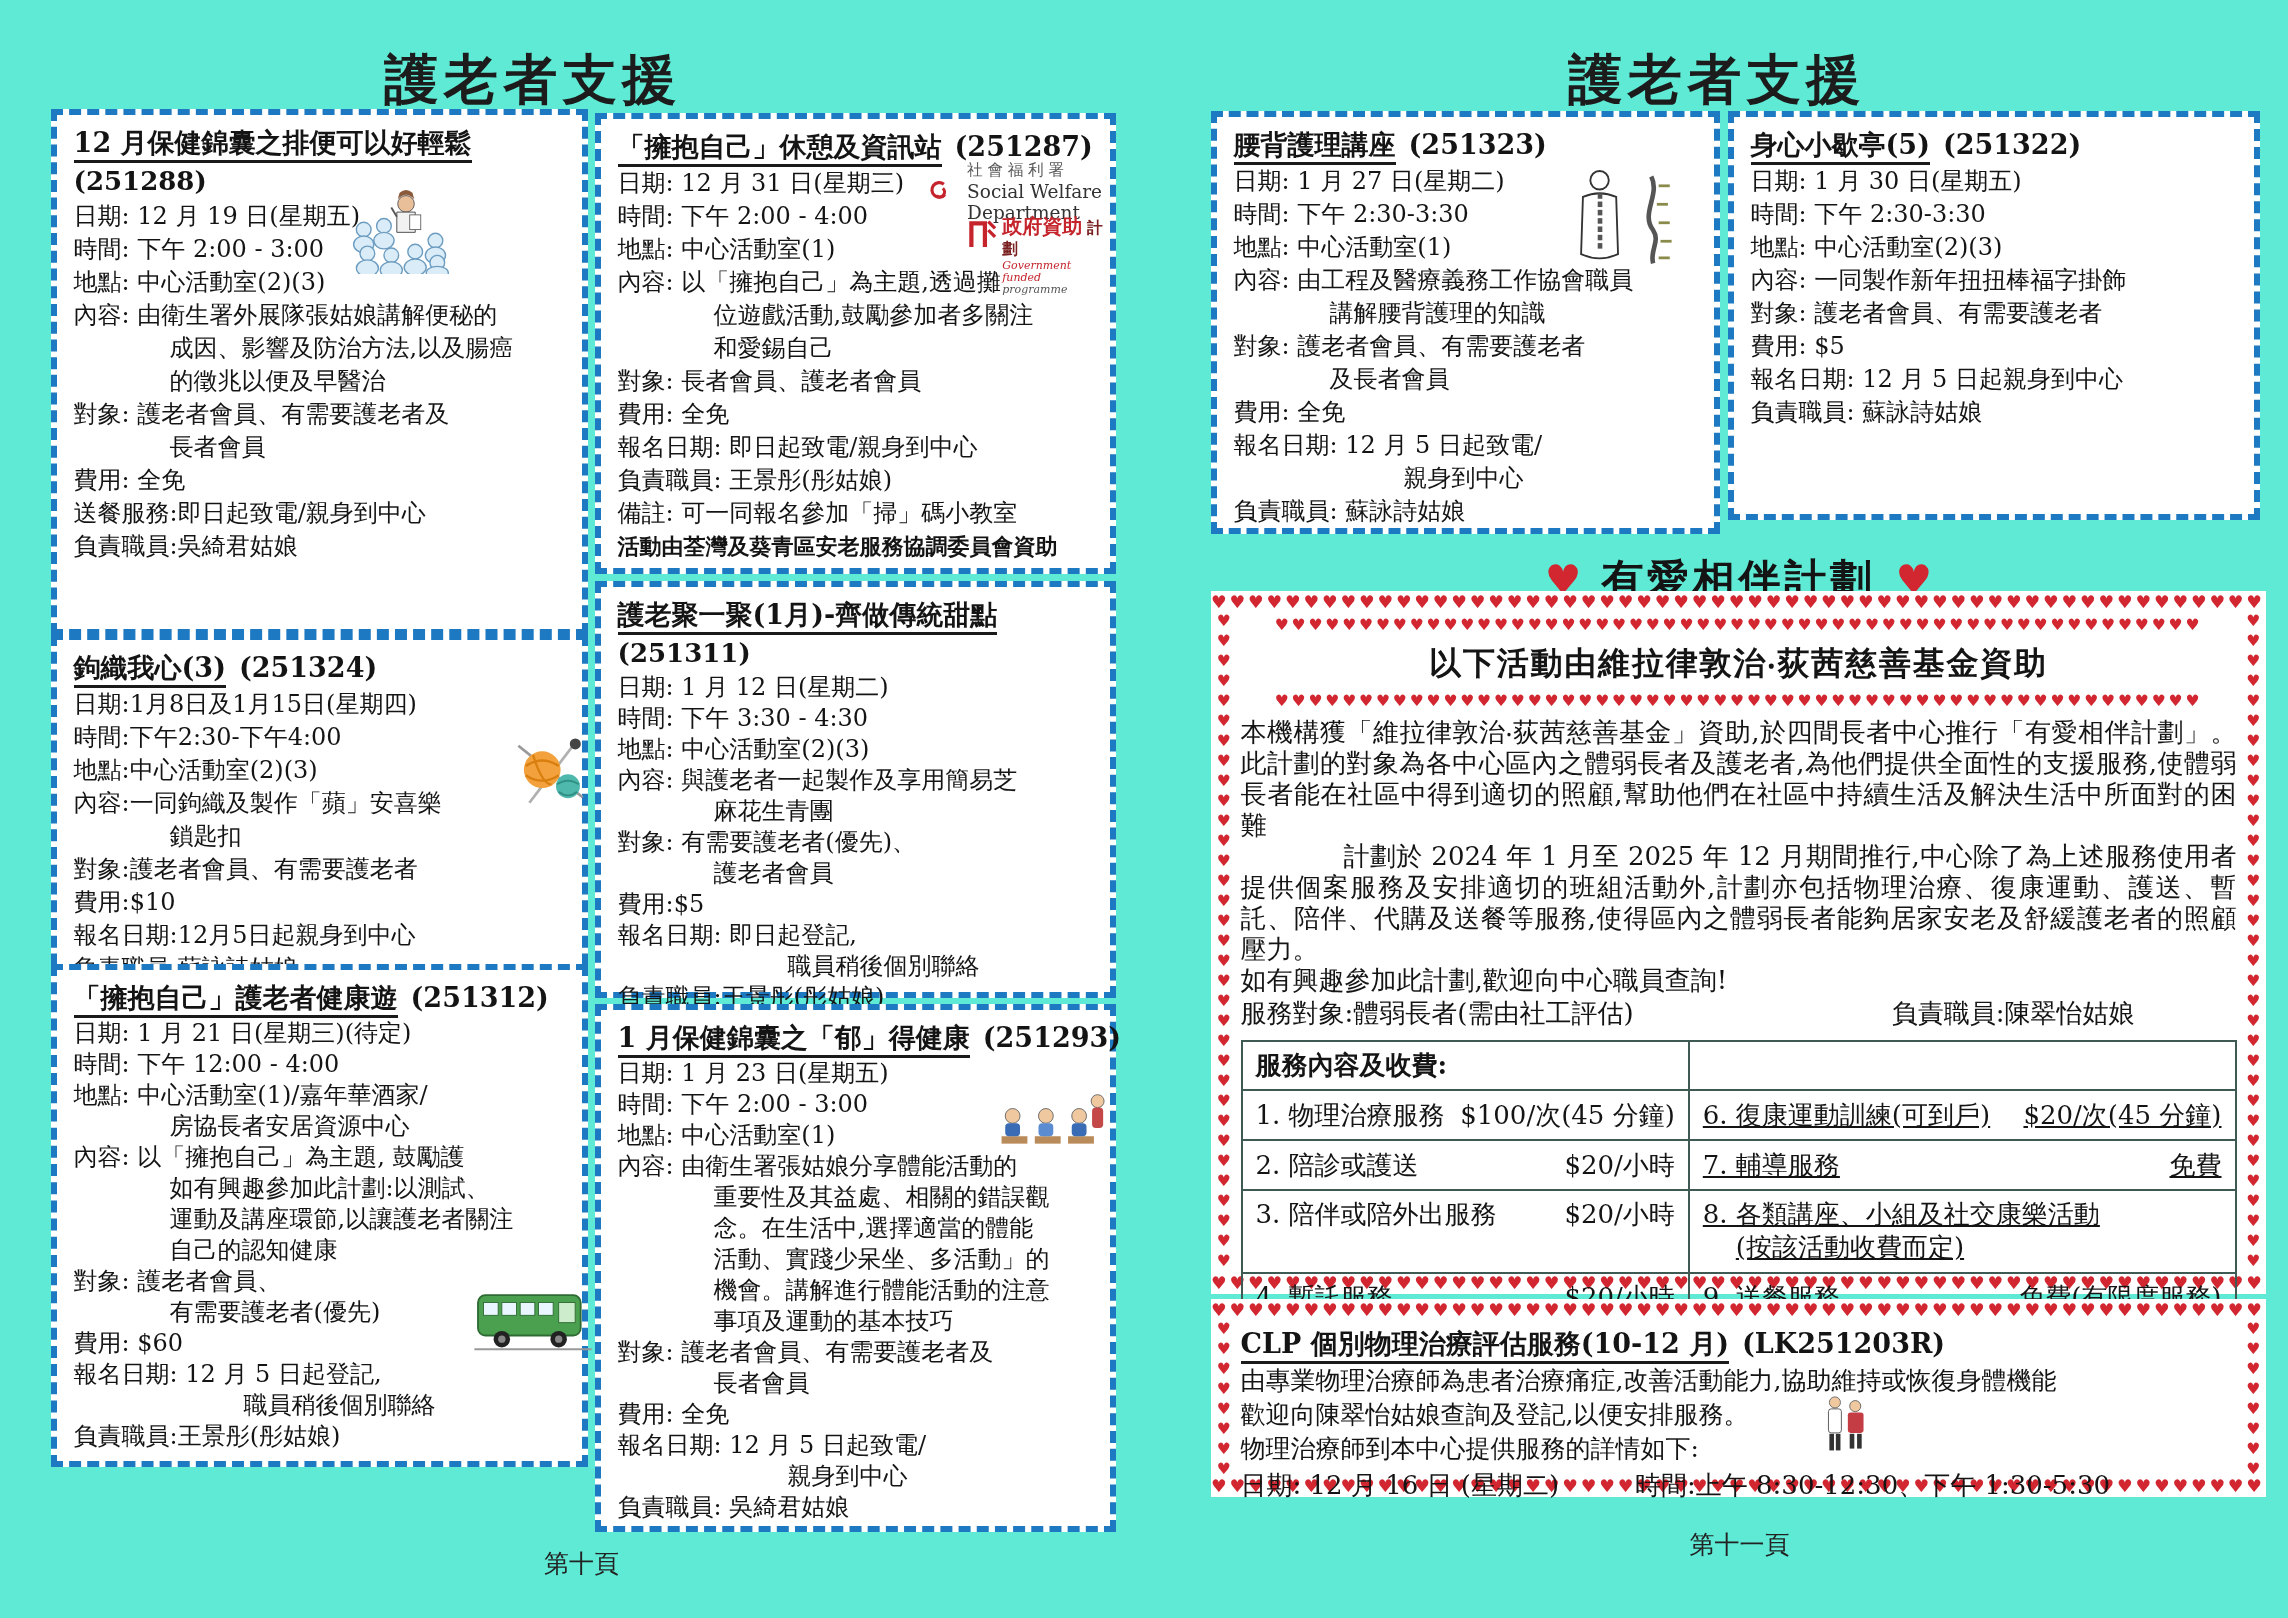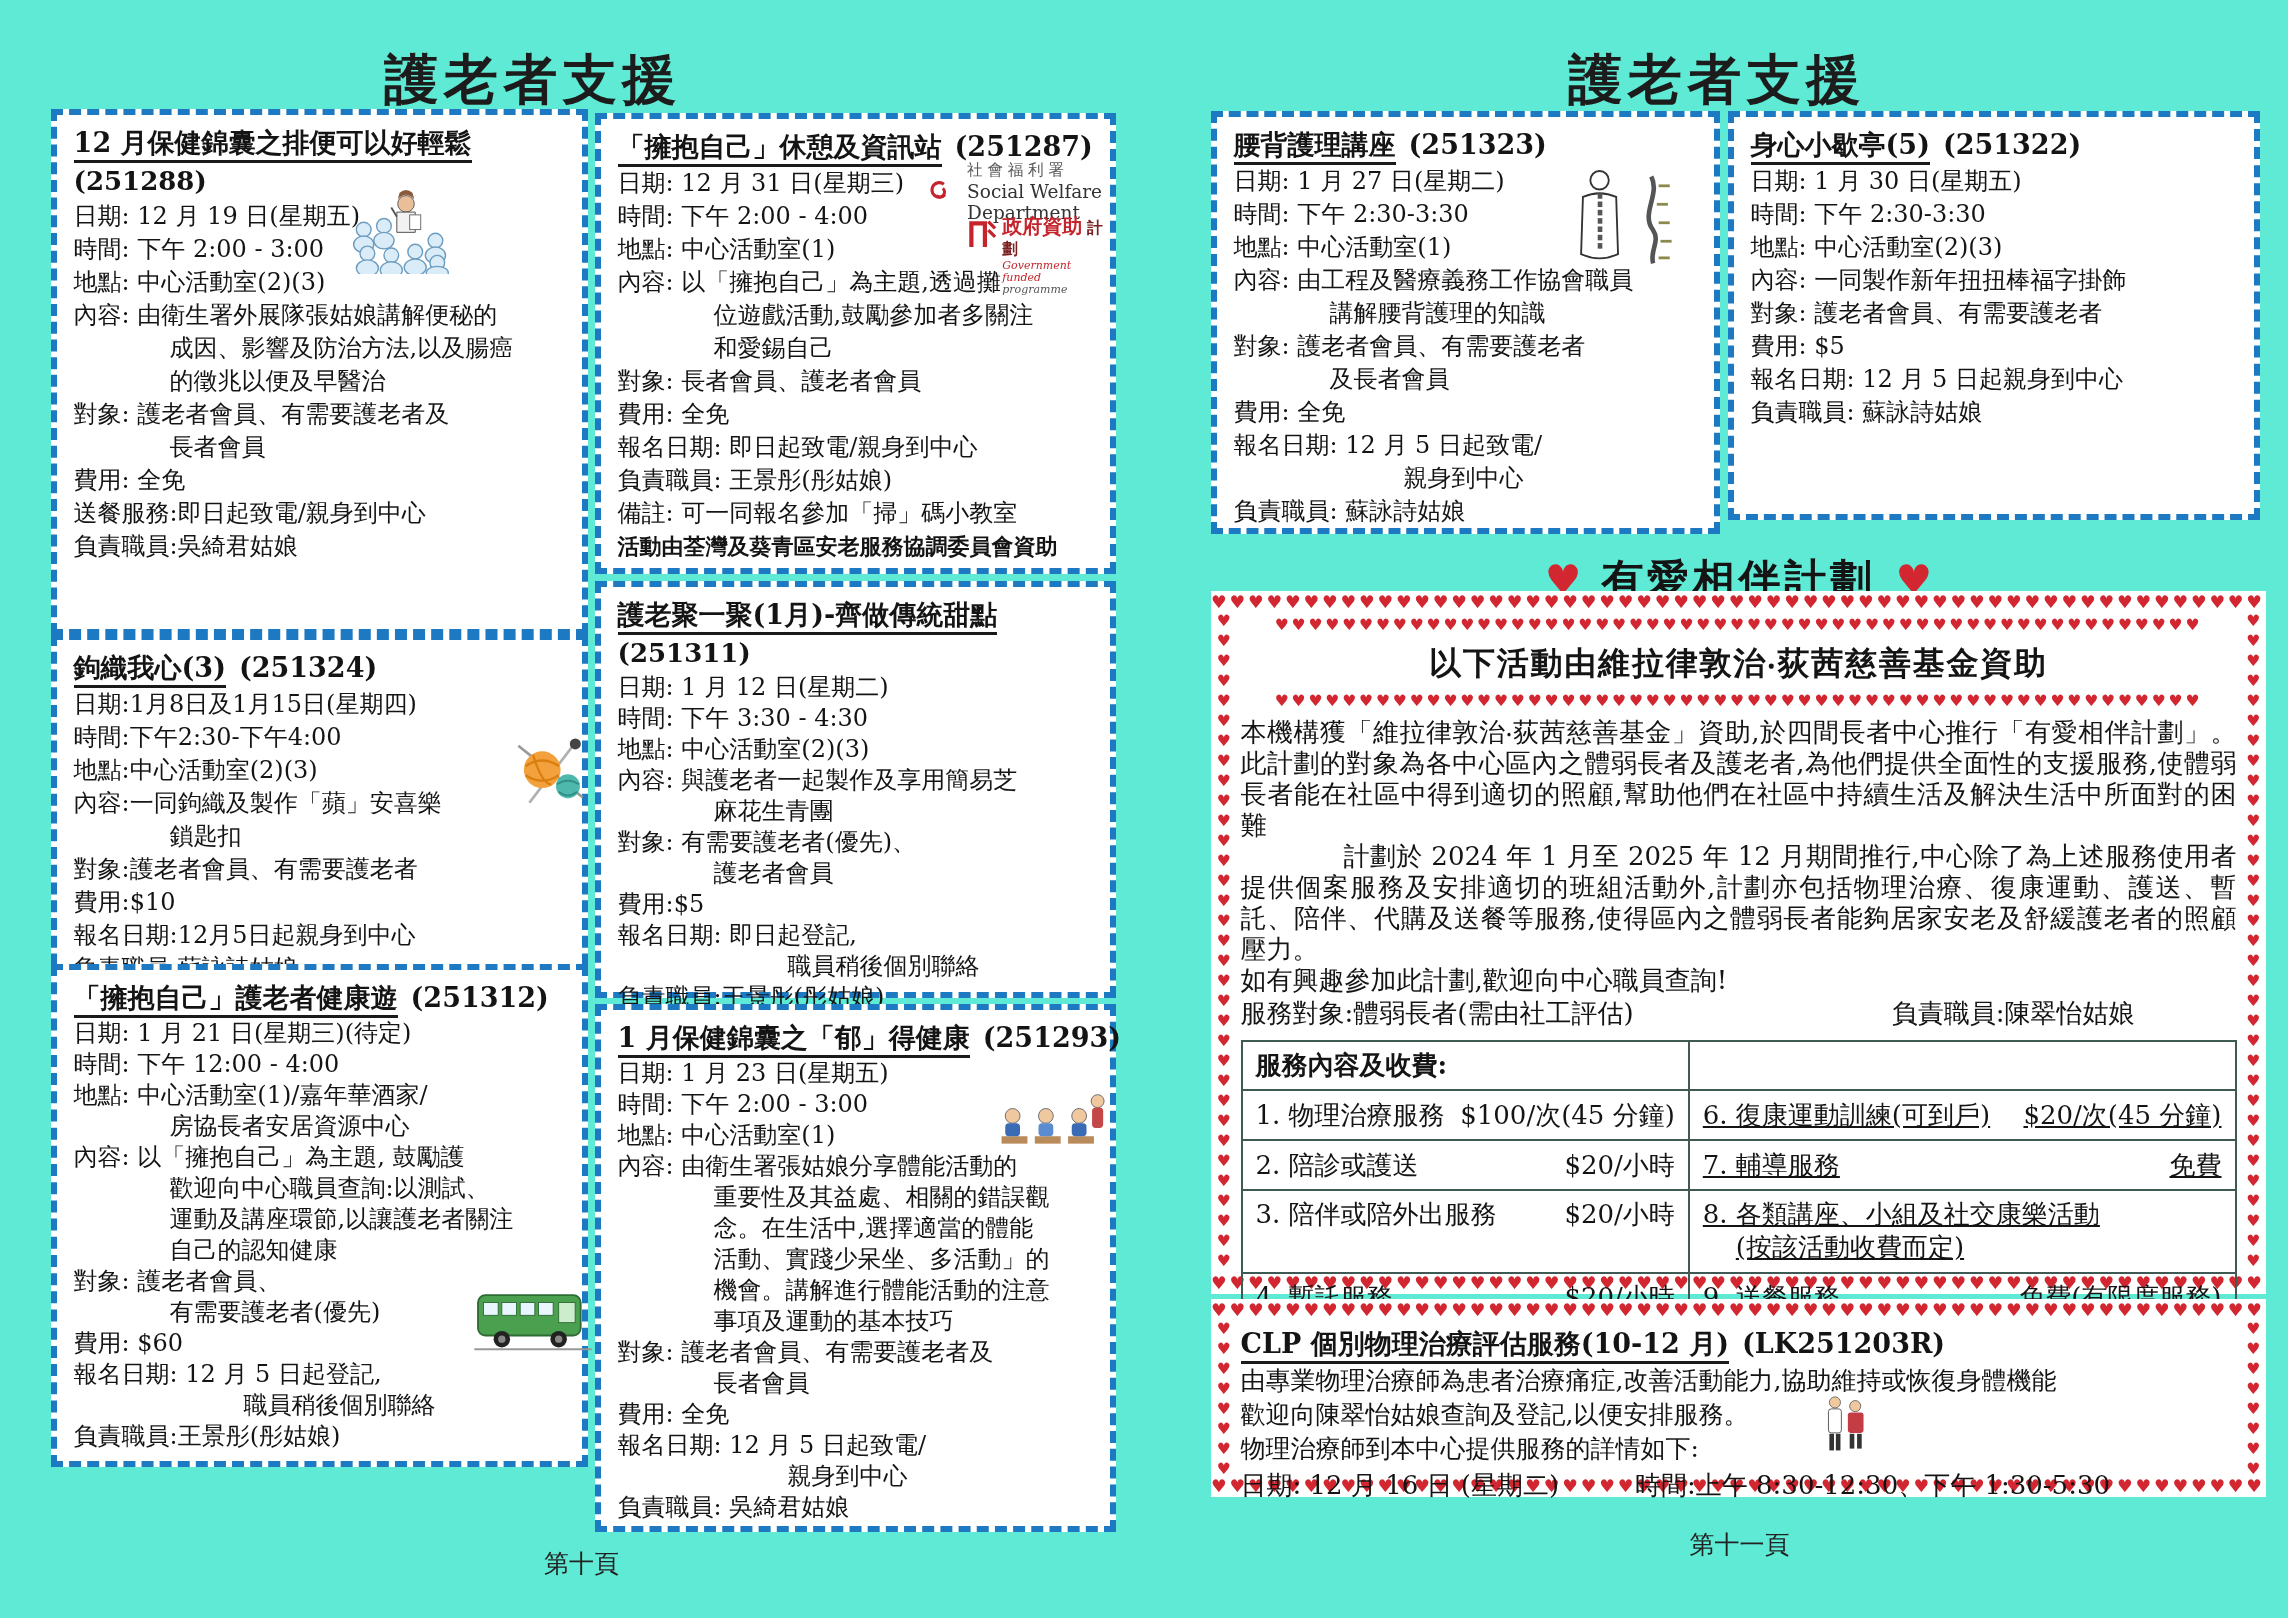--- a/index.html
+++ b/index.html
@@ -137,21 +137,21 @@
     </svg>
   </div>
 
   <div class="abox tight" style="left:51px;top:964px;width:537px;height:503px;">
     <div class="bt"><span class="u">「擁抱自己」護老者健康遊</span><span class="codein">(251312)</span></div>
     <div class="ln">日期: 1 月 21 日(星期三)(待定)</div>
     <div class="ln">時間: 下午 12:00 - 4:00</div>
     <div class="ln">地點: 中心活動室(1)/嘉年華酒家/</div>
     <div class="ln i1">房協長者安居資源中心</div>
     <div class="ln">內容: 以「擁抱自己」為主題, 鼓勵護</div>
-    <div class="ln i1">歡迎向中心職員查詢:以測試、</div>
+    <div class="ln i1">如有興趣參加此計劃:以測試、</div>
     <div class="ln i1">運動及講座環節,以讓護老者關注</div>
     <div class="ln i1">自己的認知健康</div>
     <div class="ln">對象: 護老者會員、</div>
     <div class="ln i1">有需要護老者(優先)</div>
     <div class="ln">費用: $60</div>
     <div class="ln">報名日期: 12 月 5 日起登記,</div>
     <div class="ln i2">職員稍後個別聯絡</div>
     <div class="ln">負責職員:王景彤(彤姑娘)</div>
     <svg class="ill" style="left:417px;top:316px;" width="118" height="66" viewBox="0 0 128 72">
       <rect x="4" y="10" width="112" height="44" rx="8" fill="#4aa04f" stroke="#2e6b33" stroke-width="2"></rect>

